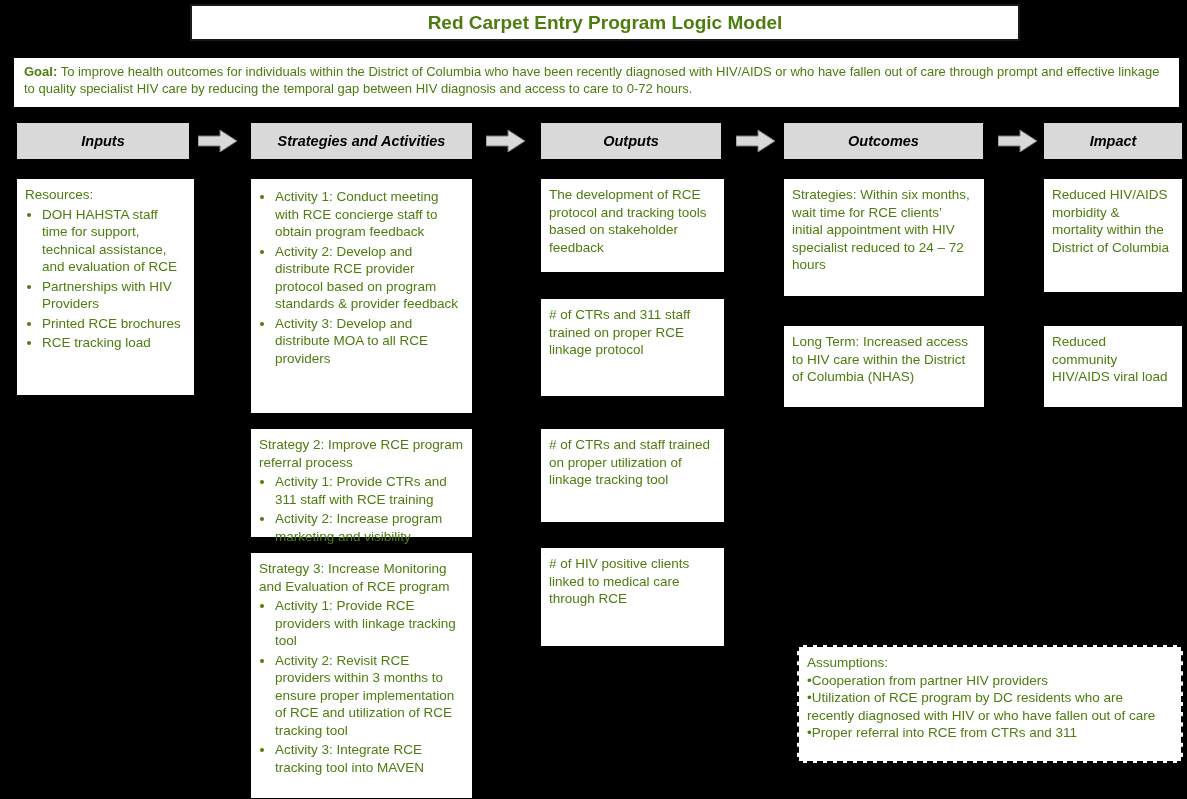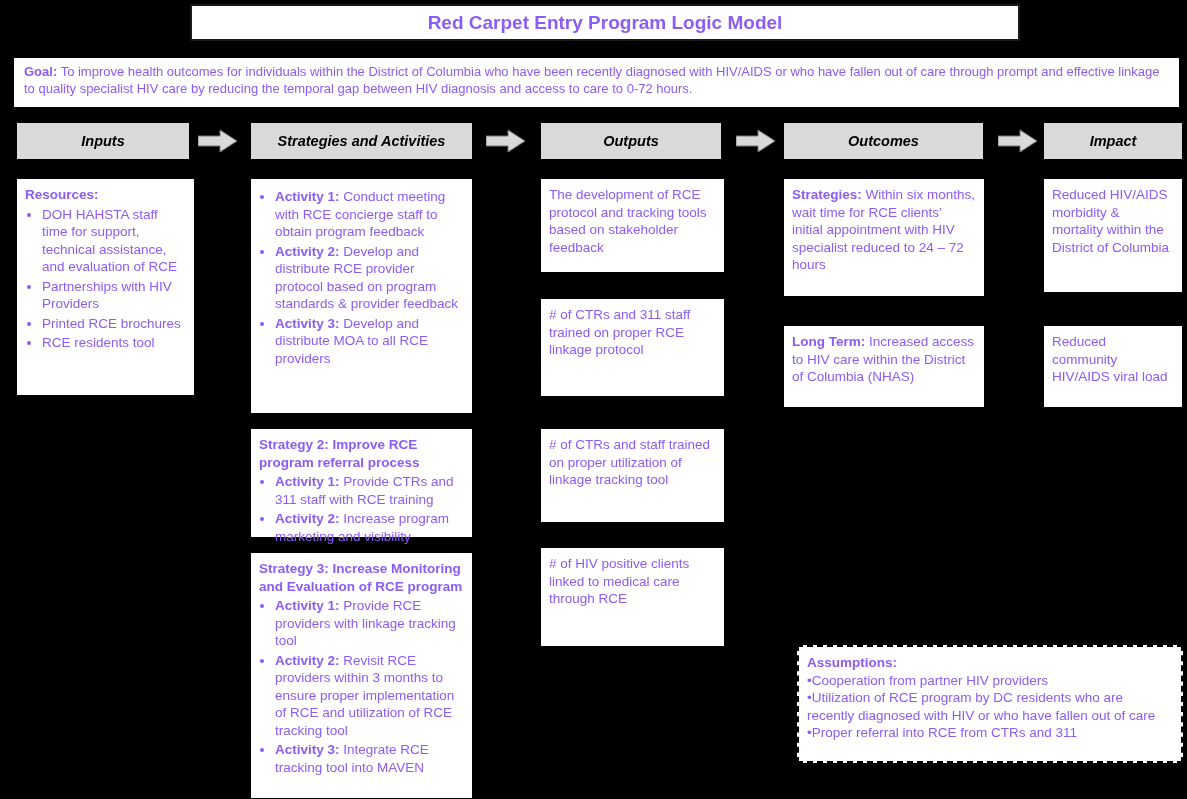--- a/index.html
+++ b/index.html
@@ -1,27 +1,27 @@
 <!DOCTYPE html>
 <html><head>
 <meta charset="utf-8">
 <style>
   html,body{margin:0;padding:0;background:#000;}
   body{font-family:"Liberation Sans", sans-serif;}
   .canvas{position:relative;width:1187px;height:799px;background:#000;overflow:hidden;}
-  .box{position:absolute;background:#fff;border:1px solid #000;box-sizing:border-box;color:#8b5cf6;}
+  .box{position:absolute;background:#fff;border:1px solid #000;box-sizing:border-box;color:#4d7c0f;}
   .title-box{left:190px;top:4px;width:830px;height:37px;display:flex;align-items:center;justify-content:center;
              font-size:19px;font-weight:bold;border:2px solid #1a1a1a;}
   .goal-box{left:13px;top:57px;width:1167px;height:51px;padding:6px 10px;font-size:13px;line-height:1.3;}
   .hdr{position:absolute;top:122px;height:38px;background:#d9d9d9;border:1px solid #000;box-sizing:border-box;
        display:flex;align-items:center;justify-content:center;font-weight:bold;font-size:14.5px;color:#000;font-style:italic;}
   .arrow{position:absolute;top:128px;width:40px;height:26px;}
   .arrow svg{display:block;width:100%;height:100%;}
   .content{padding:7px 8px;font-size:13.5px;line-height:1.3;}
-  .content b{font-weight:bold;}
+  .content b{font-weight:normal;}
   ul{margin:2px 0 0 0;padding-left:17px;}
   li{margin:0 0 2px 0;}
   ul.nested{padding-left:16px;margin-top:2px;}
   .dashed{border:2px dashed #000;}
   .assump-line{margin:0;}
 </style>
 </head>
 <body>
 
 <div class="canvas">
@@ -59,21 +59,21 @@
         <polygon points="0,7 22,7 22,1 39,12 22,23 22,17 0,17" fill="#d9d9d9" stroke="#777" stroke-width="1"></polygon>
       </svg>
   </div>
 
   <div class="box content" style="left:16px;top:178px;width:179px;height:218px;">
     <b>Resources:</b>
     <ul>
       <li>DOH HAHSTA staff time for support, technical assistance, and evaluation of RCE</li>
       <li>Partnerships with HIV Providers</li>
       <li>Printed RCE brochures</li>
-      <li>RCE residents tool</li>
+      <li>RCE tracking load</li>
     </ul>
   </div>
 
   <div class="box content" style="left:250px;top:178px;width:223px;height:236px;">
     <ul class="nested">
       <li><b>Activity 1:</b> <span>Conduct meeting with RCE concierge staff to obtain program feedback</span></li>
       <li><b>Activity 2:</b> <span>Develop and distribute RCE provider protocol based on program standards &amp; provider feedback</span></li>
       <li><b>Activity 3:</b> <span>Develop and distribute MOA to all RCE providers</span></li>
     </ul>
   </div>

